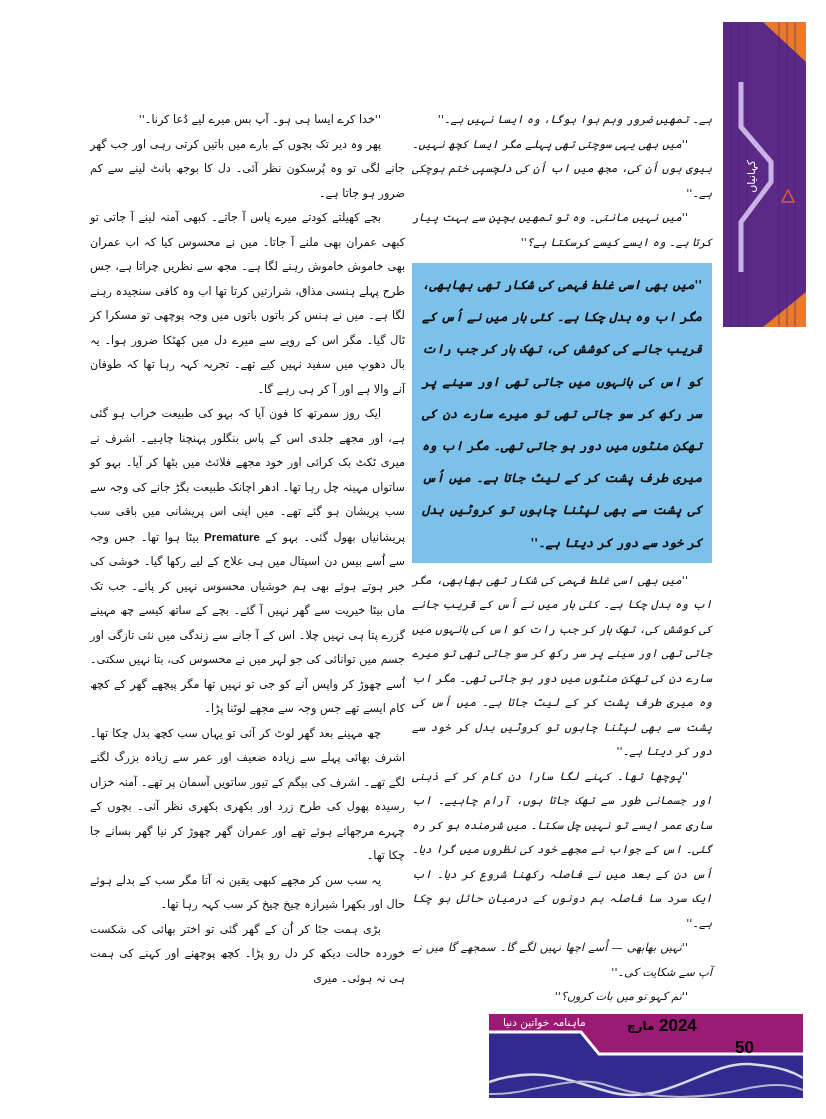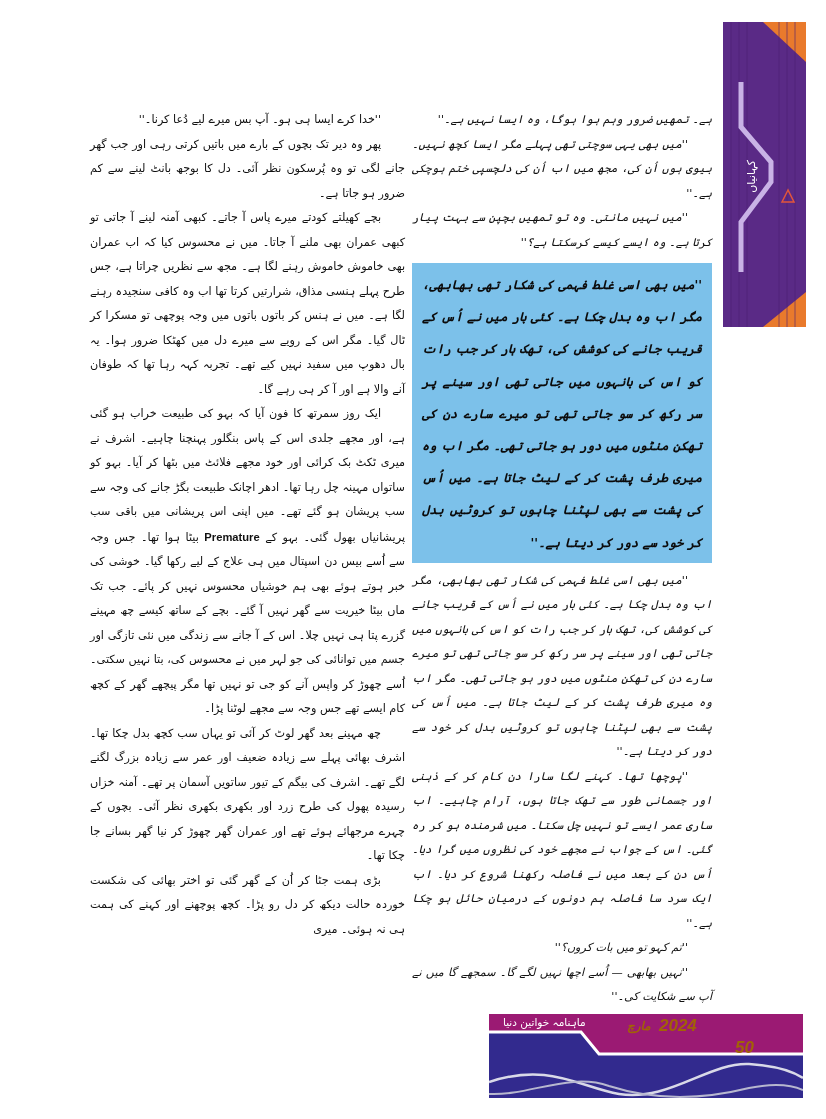--- a/index.html
+++ b/index.html
@@ -8,22 +8,22 @@
   .col { position: absolute; direction: rtl; text-align: justify; text-align-last: right;
          font-family: "DejaVu Sans", sans-serif; font-size: 11.2px; line-height: 24.5px; }
   .col p { margin: 0; }
   .col p.indent { text-indent: 24px; }
   .col-left { left: 90px; top: 108px; width: 315px; }
   .col-right { left: 412px; top: 108px; width: 300px; font-style: italic; }
   .callout { background: #7cc1ea; margin: 8px 0 6px 0; padding: 6px 10px 4px 10px;
              font-weight: bold; font-size: 12.4px; line-height: 32.2px; color: #0b0b0b; }
   .side-banner { position: absolute; left: 723px; top: 22px; width: 83px; height: 305px; overflow: hidden; }
   .footer { position: absolute; left: 489px; top: 1002px; width: 378px; height: 96px; overflow: hidden; }
-  .footer-issue { position: absolute; top: 14px; direction: ltr; color: #a16207; font-weight: bold;
-                  font-family: "Liberation Sans", sans-serif; font-size: 17px; font-style: italic; }
+  .footer-issue { position: absolute; top: 14px; direction: ltr; color: #000000; font-weight: bold;
+                  font-family: "Liberation Sans", sans-serif; font-size: 17px; }
   .footer-mag { position: absolute; left: 14px; top: 14px; color: #ffffff; font-size: 10.5px;
                 direction: rtl; font-family: "DejaVu Sans", sans-serif; }
   .banner-title { position: absolute; left: 22px; top: 138px; width: 20px; color: #fff; font-size: 11px;
                   writing-mode: vertical-rl; transform: rotate(180deg); font-family: "DejaVu Sans", sans-serif; }
   .latin { font-family: "Liberation Sans", sans-serif; font-weight: bold; direction: ltr; unicode-bidi: embed; }
 </style>
 </head>
 <body>
 
 <div class="side-banner">
@@ -45,30 +45,31 @@
   <div class="banner-title">کہانیاں</div>
 </div>
 
 <div class="col col-right">
   <p>ہے۔ تمھیں ضرور وہم ہوا ہوگا، وہ ایسا نہیں ہے۔''</p>
   <p class="indent">''میں بھی یہی سوچتی تھی پہلے مگر ایسا کچھ نہیں۔ بیوی ہوں اُن کی، مجھ میں اب اُن کی دلچسپی ختم ہوچکی ہے۔''</p>
   <p class="indent">''میں نہیں مانتی۔ وہ تو تمھیں بچپن سے بہت پیار کرتا ہے۔ وہ ایسے کیسے کرسکتا ہے؟''</p>
   <div class="callout">''میں بھی اسی غلط فہمی کی شکار تھی بھابھی، مگر اب وہ بدل چکا ہے۔ کئی بار میں نے اُس کے قریب جانے کی کوشش کی، تھک ہار کر جب رات کو اس کی بانہوں میں جاتی تھی اور سینے پر سر رکھ کر سو جاتی تھی تو میرے سارے دن کی تھکن منٹوں میں دور ہو جاتی تھی۔ مگر اب وہ میری طرف پشت کر کے لیٹ جاتا ہے۔ میں اُس کی پشت سے بھی لپٹنا چاہوں تو کروٹیں بدل کر خود سے دور کر دیتا ہے۔''</div>
   <p class="indent">''میں بھی اسی غلط فہمی کی شکار تھی بھابھی، مگر اب وہ بدل چکا ہے۔ کئی بار میں نے اُس کے قریب جانے کی کوشش کی، تھک ہار کر جب رات کو اس کی بانہوں میں جاتی تھی اور سینے پر سر رکھ کر سو جاتی تھی تو میرے سارے دن کی تھکن منٹوں میں دور ہو جاتی تھی۔ مگر اب وہ میری طرف پشت کر کے لیٹ جاتا ہے۔ میں اُس کی پشت سے بھی لپٹنا چاہوں تو کروٹیں بدل کر خود سے دور کر دیتا ہے۔''</p>
   <p class="indent">''پوچھا تھا۔ کہنے لگا سارا دن کام کر کے ذہنی اور جسمانی طور سے تھک جاتا ہوں، آرام چاہیے۔ اب ساری عمر ایسے تو نہیں چل سکتا۔ میں شرمندہ ہو کر رہ گئی۔ اس کے جواب نے مجھے خود کی نظروں میں گرا دیا۔ اُس دن کے بعد میں نے فاصلہ رکھنا شروع کر دیا۔ اب ایک سرد سا فاصلہ ہم دونوں کے درمیان حائل ہو چکا ہے۔''</p>
+  <p class="indent">''نہیں بھابھی — اُسے اچھا نہیں لگے گا۔ سمجھے گا میں نے آپ سے شکایت کی۔''</p>
   <p class="indent">''تم کہو تو میں بات کروں؟''</p>
-  <p class="indent">''نہیں بھابھی — اُسے اچھا نہیں لگے گا۔ سمجھے گا میں نے آپ سے شکایت کی۔''</p>
 </div>
 
 <div class="col col-left">
   <p class="indent">''خدا کرے ایسا ہی ہو۔ آپ بس میرے لیے دُعا کرنا۔''</p>
   <p class="indent">پھر وہ دیر تک بچوں کے بارے میں باتیں کرتی رہی اور جب گھر جانے لگی تو وہ پُرسکون نظر آئی۔ دل کا بوجھ بانٹ لینے سے کم ضرور ہو جاتا ہے۔</p>
   <p class="indent">بچے کھیلتے کودتے میرے پاس آ جاتے۔ کبھی آمنہ لینے آ جاتی تو کبھی عمران بھی ملنے آ جاتا۔ میں نے محسوس کیا کہ اب عمران بھی خاموش خاموش رہنے لگا ہے۔ مجھ سے نظریں چراتا ہے، جس طرح پہلے ہنسی مذاق، شرارتیں کرتا تھا اب وہ کافی سنجیدہ رہنے لگا ہے۔ میں نے ہنس کر باتوں باتوں میں وجہ پوچھی تو مسکرا کر ٹال گیا۔ مگر اس کے رویے سے میرے دل میں کھٹکا ضرور ہوا۔ یہ بال دھوپ میں سفید نہیں کیے تھے۔ تجربہ کہہ رہا تھا کہ طوفان آنے والا ہے اور آ کر ہی رہے گا۔</p>
   <p class="indent"><span>ایک روز سمرتھ کا فون آیا کہ بہو کی طبیعت خراب ہو گئی ہے، اور مجھے جلدی اس کے پاس بنگلور پہنچنا چاہیے۔ اشرف نے میری ٹکٹ بک کرائی اور خود مجھے فلائٹ میں بٹھا کر آیا۔ بہو کو ساتواں مہینہ چل رہا تھا۔ ادھر اچانک طبیعت بگڑ جانے کی وجہ سے سب پریشان ہو گئے تھے۔ میں اپنی اس پریشانی میں باقی سب پریشانیاں بھول گئی۔ بہو کے</span> <span class="latin">Premature</span> <span>بیٹا ہوا تھا۔ جس وجہ سے اُسے بیس دن اسپتال میں ہی علاج کے لیے رکھا گیا۔ خوشی کی خبر ہوتے ہوئے بھی ہم خوشیاں محسوس نہیں کر پائے۔ جب تک ماں بیٹا خیریت سے گھر نہیں آ گئے۔ بچے کے ساتھ کیسے چھ مہینے گزرے پتا ہی نہیں چلا۔ اس کے آ جانے سے زندگی میں نئی تازگی اور جسم میں توانائی کی جو لہر میں نے محسوس کی، بتا نہیں سکتی۔ اُسے چھوڑ کر واپس آنے کو جی تو نہیں تھا مگر پیچھے گھر کے کچھ کام ایسے تھے جس وجہ سے مجھے لوٹنا پڑا۔</span></p>
   <p class="indent">چھ مہینے بعد گھر لوٹ کر آئی تو یہاں سب کچھ بدل چکا تھا۔ اشرف بھائی پہلے سے زیادہ ضعیف اور عمر سے زیادہ بزرگ لگنے لگے تھے۔ اشرف کی بیگم کے تیور ساتویں آسمان پر تھے۔ آمنہ خزاں رسیدہ پھول کی طرح زرد اور بکھری بکھری نظر آئی۔ بچوں کے چہرے مرجھائے ہوئے تھے اور عمران گھر چھوڑ کر نیا گھر بسانے جا چکا تھا۔</p>
+  <p class="indent">یہ سب سن کر مجھے کبھی یقین نہ آتا مگر سب کے بدلے ہوئے حال اور بکھرا شیرازہ چیخ چیخ کر سب کہہ رہا تھا۔</p>
   <p class="indent">بڑی ہمت جٹا کر اُن کے گھر گئی تو اختر بھائی کی شکست خوردہ حالت دیکھ کر دل رو پڑا۔ کچھ پوچھنے اور کہنے کی ہمت ہی نہ ہوئی۔ میری</p>
 </div>
 
 <div class="footer">
   <svg width="314" height="96" viewBox="0 0 314 96">
     <rect x="0" y="12" width="314" height="84" fill="#322a8e"></rect>
     <polygon points="0,12 314,12 314,52 110,52 92,30 0,30" fill="#9b1a73"></polygon>
     <polyline points="0,30 92,30 110,52 314,52" fill="none" stroke="#ffffff" stroke-width="3"></polyline>
     <path d="M0,80 C60,60 90,85 130,92 C180,100 220,60 260,62 C290,64 305,70 314,76" fill="none" stroke="#d9d9e8" stroke-width="2.5"></path>
     <path d="M0,92 C40,94 80,70 120,84 C170,100 220,96 260,86 C290,80 305,84 314,88" fill="none" stroke="#b7b7cf" stroke-width="2"></path>

